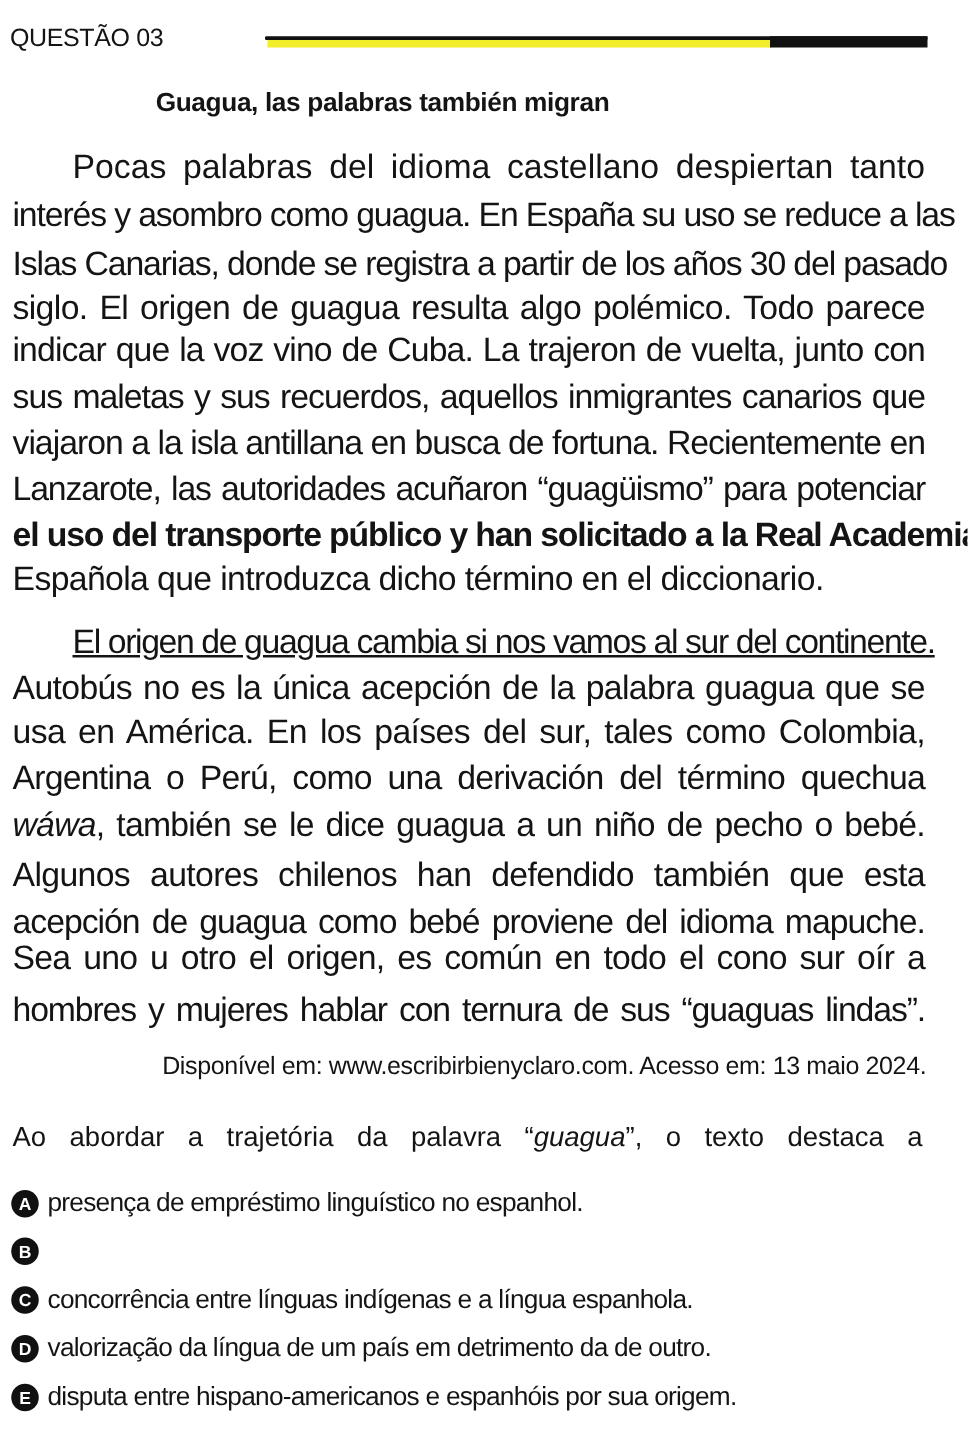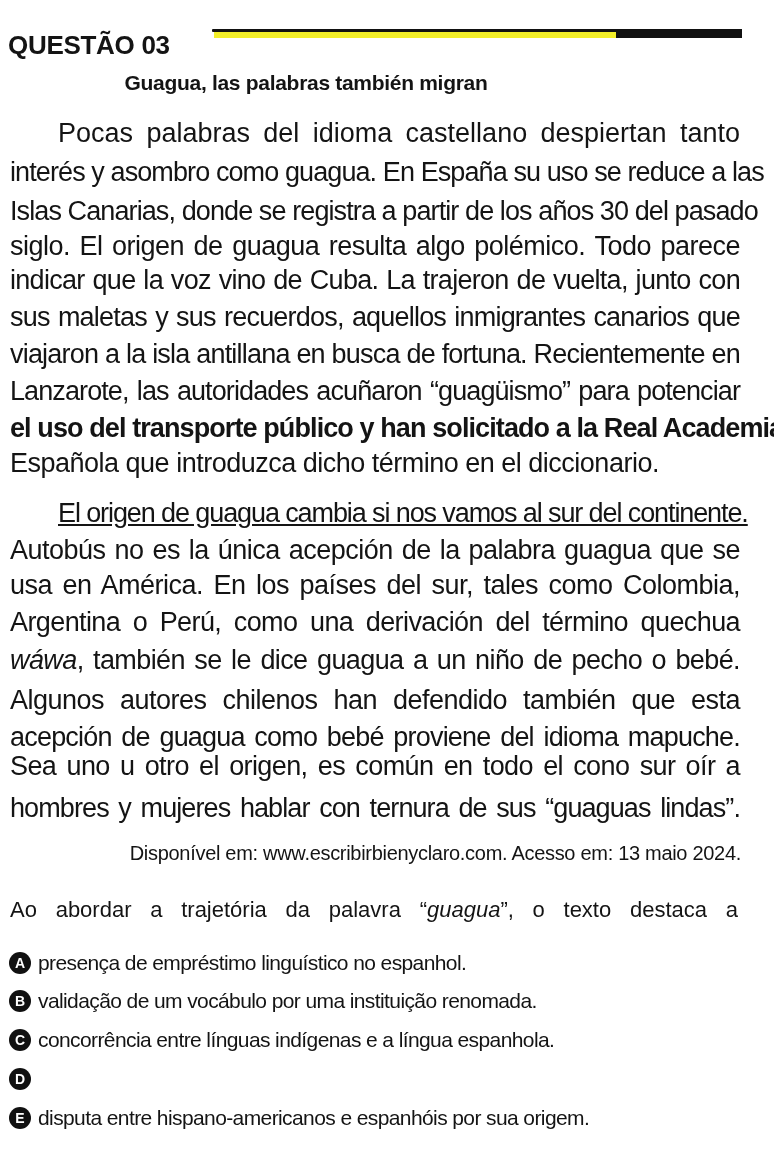--- a/index.html
+++ b/index.html
@@ -13,23 +13,23 @@
     position: relative;
     overflow: hidden;
     font-family: "Liberation Sans", "DejaVu Sans", sans-serif;
     color: #141414;
   }
   .abs { position: absolute; }
 
   
   .q-header {
     left: 8px;
-    top: 30px;
-    font-weight: bold;
-    font-size: 26px;
+    top: 20px;
+    font-weight: normal;
+    font-size: 20px;
     letter-spacing: -0.3px;
     white-space: nowrap;
   }
   .rule-wrap {
     left: 212px;
     top: 27px;
     width: 530px;
     height: 14px;
   }
   .rule-black-top {
@@ -179,26 +179,26 @@
 
 <div class="stem"><span>Ao abordar a trajetória da palavra “</span><span class="italic">guagua</span><span>”, o texto destaca a</span></div>
 
 <div>
   <div class="option" style="top:948px;">
     <span class="opt-badge">A</span>
     <span class="opt-text">presença de empréstimo linguístico no espanhol.</span>
   </div>
   <div class="option" style="top:986px;">
     <span class="opt-badge">B</span>
-    <span class="opt-text">validação de um vocábulo por uma instituição renomada.</span>
   </div>
   <div class="option" style="top:1025px;">
     <span class="opt-badge">C</span>
     <span class="opt-text">concorrência entre línguas indígenas e a língua espanhola.</span>
   </div>
   <div class="option" style="top:1064px;">
     <span class="opt-badge">D</span>
+    <span class="opt-text">valorização da língua de um país em detrimento da de outro.</span>
   </div>
   <div class="option" style="top:1103px;">
     <span class="opt-badge">E</span>
     <span class="opt-text">disputa entre hispano-americanos e espanhóis por sua origem.</span>
   </div>
 </div>
 
 </body></html>

